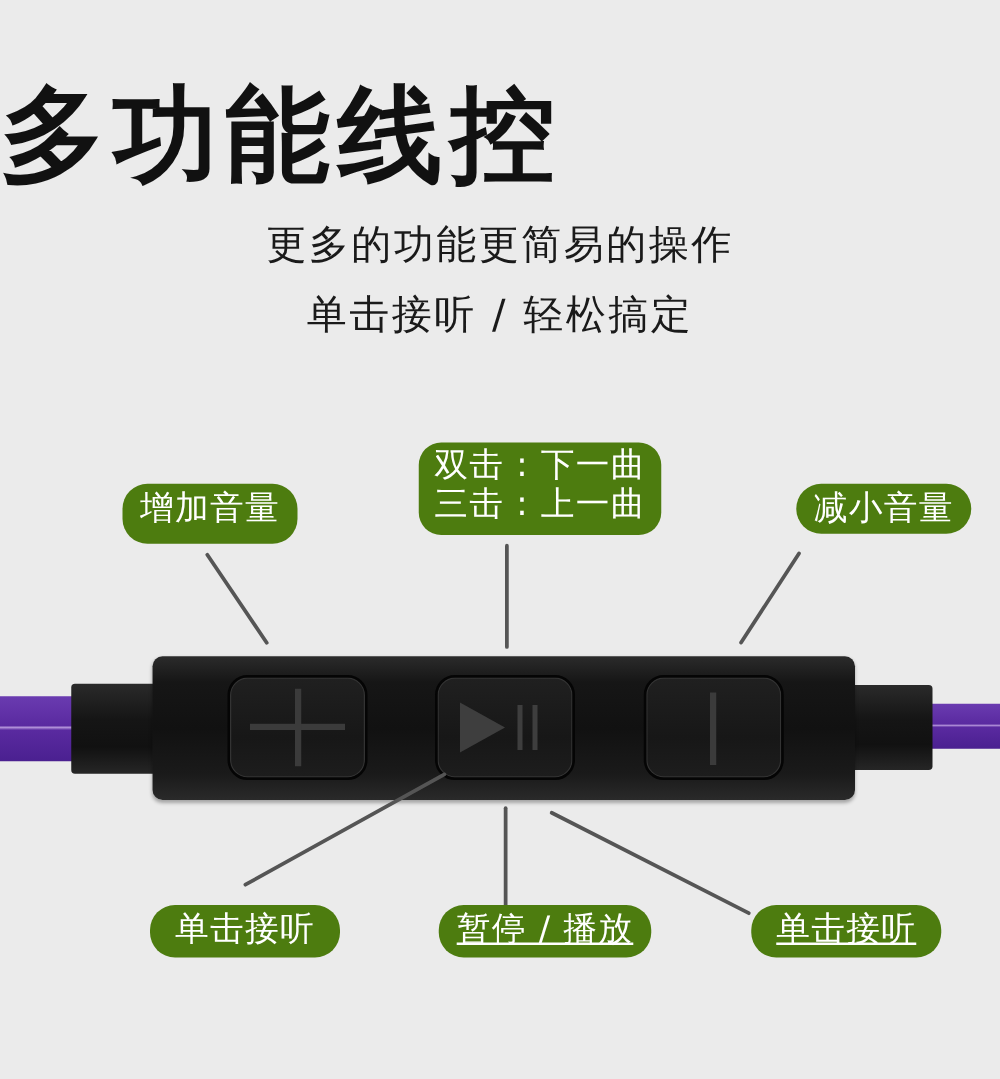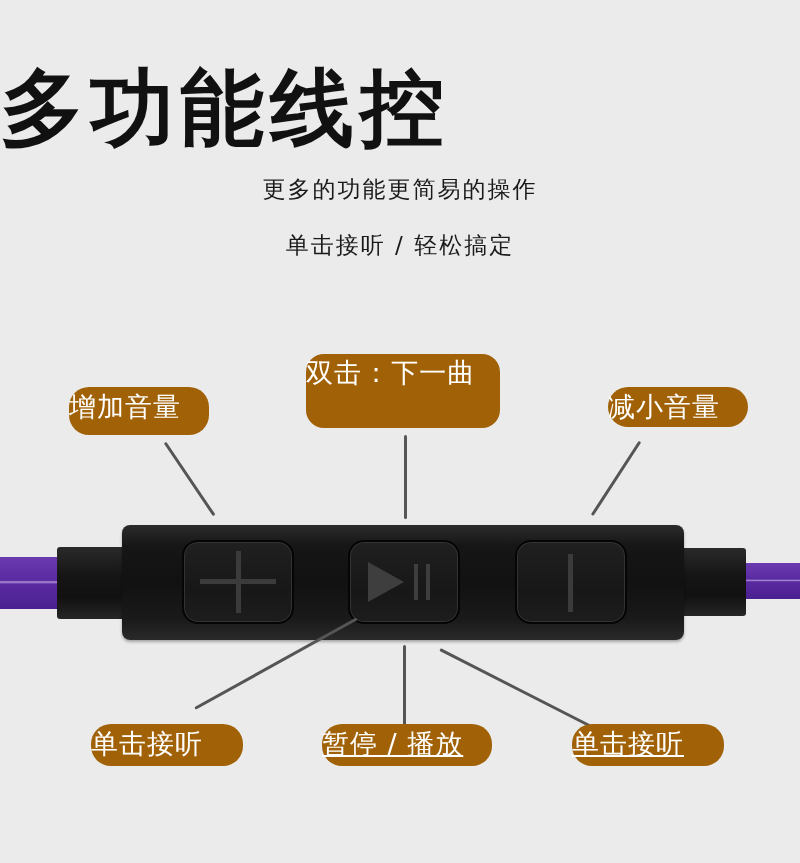--- a/index.html
+++ b/index.html
@@ -6,27 +6,27 @@
     body {
       width:800px; height:863px; background:#ebebeb; position:relative; overflow:hidden;
       font-family: "DejaVu Sans", "Liberation Sans", sans-serif;
     }
     .title {
       position:absolute; left:0; width:800px; top:58px; 
       font-size:84px; font-weight:bold; color:#111; letter-spacing:6px; line-height:100px;
     }
     .sub {
       position:absolute; left:0; width:800px; text-align:center; color:#1a1a1a;
-      font-size:23px; letter-spacing:2px;
+      font-size:32px; letter-spacing:2px;
     }
     .sub1 { top:174px; }
     .sub2 { top:230px; }
     .pill {
-      position:absolute; background:#a16207; color:#fff; border-radius:20px;
-      font-size:27px; line-height:40px; letter-spacing:1px;
+      position:absolute; background:#4d7c0f; color:#fff; border-radius:20px;
+      font-size:27px; text-align:center; line-height:40px; letter-spacing:1px;margin-left:29px;
     }
     .pill.two { line-height:31px; padding-top:3px; border-radius:18px; }
     .line { position:absolute; background:#555; height:3px; transform-origin:0 50%; border-radius:2px; }
     .cord {
       position:absolute; background:linear-gradient(#6a3bb0 0%, #5a2aa0 45%, #b090d8 48%, #5a2aa0 52%, #4a2090 100%);
     }
     .collar {
       position:absolute; background:linear-gradient(#2a2a2a, #151515 40%, #111 70%, #262626);
       border-radius:3px;
     }
@@ -46,20 +46,21 @@
 </head>
 <body>
 
 <div class="title">多功能线控</div>
 <div class="sub sub1">更多的功能更简易的操作</div>
 <div class="sub sub2">单击接听 / 轻松搞定</div>
 
 <div class="pill" style="left:69px; top:387px; width:140px; height:48px;">增加音量</div>
 <div class="pill two" style="left:306px; top:354px; width:194px; height:71px;">
   <div>双击 : 下一曲</div>
+  <div>三击 : 上一曲</div>
 </div>
 <div class="pill" style="left:608px; top:387px; width:140px; height:40px;">减小音量</div>
 
 <div class="line" style="left:165px; top:441px; width:88px; transform:rotate(56deg);"></div>
 <div class="line" style="left:404px; top:435px; width:3px; height:84px;"></div>
 <div class="line" style="left:640px; top:440px; width:88px; transform:rotate(123deg);"></div>
 
 <div class="cord" style="left:0; top:557px; width:60px; height:52px;"></div>
 <div class="cord" style="left:745px; top:563px; width:55px; height:36px;"></div>
 <div class="collar" style="left:57px; top:547px; width:70px; height:72px;"></div>

